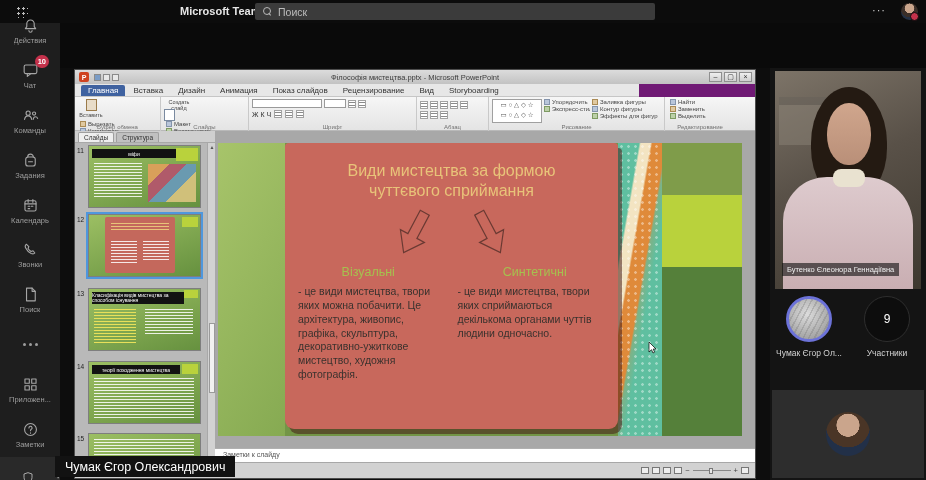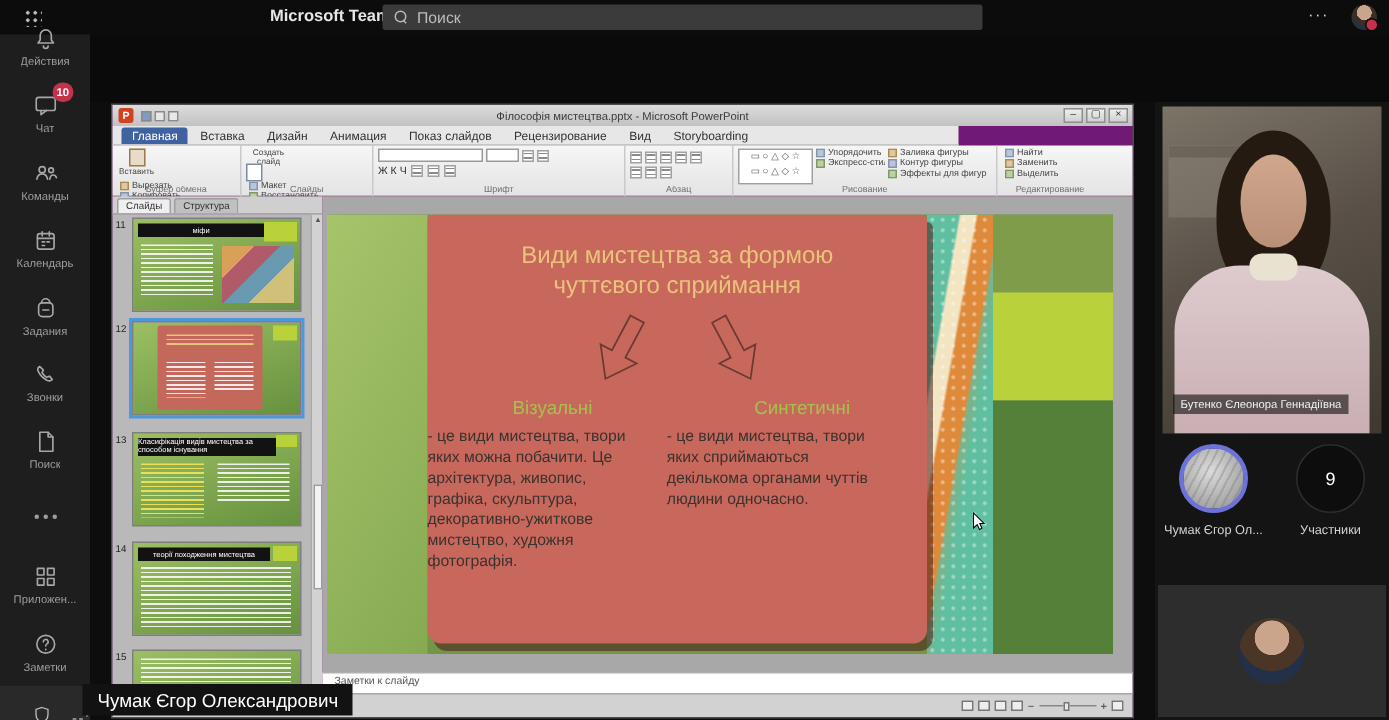--- a/index.html
+++ b/index.html
@@ -125,21 +125,21 @@
   .sright { position:absolute; left:444px; top:0; width:80px; height:293px; background:#7f9c4a; }
   .sright .lime { position:absolute; left:0; top:52px; width:80px; height:72px; background:#b9d23c; }
   .sright .dark { position:absolute; left:0; top:124px; width:80px; height:169px; background:#55803a; }
   .spanel { position:absolute; left:67px; top:0; width:333px; height:286px; background:#c8685c;
     border-radius:4px 4px 9px 9px; box-shadow:4px 5px 0 rgba(70,28,22,.55); }
   .stitle { margin-top:9px; text-align:center; font-size:16px; line-height:1.25; color:#e8c379; font-weight:500; }
   .arrows { position:absolute; left:0; top:62px; width:333px; height:58px; }
   .arrows svg { position:absolute; width:34px; height:52px; fill:none; stroke:#6b3a33; stroke-width:1.4; }
   .heads { position:absolute; top:122px; width:333px; display:flex; }
   .shead { flex:1; text-align:center; font-size:12.5px; color:#a6c04f; font-weight:500; }
-  .sbody { position:absolute; top:142px; left:0; width:305px; display:flex; gap:14px; }
+  .sbody { position:absolute; top:142px; left:13px; width:305px; display:flex; gap:14px; }
   .scol { flex:1; font-size:10.5px; line-height:1.32; color:#3a322e; }
   .notesbar { position:absolute; left:140px; top:378px; width:540px; height:14px; background:#fff; border-top:1px solid #b0b0b0; font-size:7px; color:#555; padding:2px 0 0 8px; }
   .statusbar { position:absolute; left:0; top:392px; width:680px; height:16px; background:#d2d2d2; border-top:1px solid #a8a8a8;
     display:flex; align-items:center; font-size:7.5px; color:#444; padding:0 6px; gap:8px; }
   .st-sep { width:1px; height:9px; background:#a8a8a8; }
   .st-right { margin-left:auto; display:flex; align-items:center; gap:3px; }
   .viewico { width:8px; height:7px; border:1px solid #777; background:#eee; }
   .zoomline { width:38px; height:1px; background:#888; position:relative; }
   .zoomline i { position:absolute; left:16px; top:-2.5px; width:4px; height:6px; background:#e8e8e8; border:1px solid #777; }
 
@@ -207,32 +207,32 @@
       <svg viewBox="0 0 24 24">
           <circle cx="9" cy="9" r="2.6"></circle>
           <path d="M4.5 17c.5-3 2.4-4.5 4.5-4.5s4 1.5 4.5 4.5"></path>
           <circle cx="16.5" cy="9.5" r="2"></circle>
           <path d="M15.4 17c.3-2.2 1.4-3.5 2.9-3.5 1.2 0 2.2.8 2.7 2.2"></path>
         </svg>
       <span class="srail-label">Команды</span>
     </div>
     <div class="srail-item">
       <svg viewBox="0 0 24 24">
-          <rect x="5" y="6" width="14" height="13" rx="2"></rect>
-          <path d="M5 10h14M9 4.5V8M15 4.5V8M9 13h2M13 13h2M9 16h2"></path>
-        </svg>
-      <span class="srail-label">Календарь</span>
-    </div>
-    <div class="srail-item">
-      <svg viewBox="0 0 24 24">
           <path d="M8.5 7.5a3.5 3.5 0 0 1 7 0"></path>
           <rect x="6" y="7.5" width="12" height="11.5" rx="3"></rect>
           <path d="M9.5 13.5h5"></path>
         </svg>
       <span class="srail-label">Задания</span>
+    </div>
+    <div class="srail-item">
+      <svg viewBox="0 0 24 24">
+          <rect x="5" y="6" width="14" height="13" rx="2"></rect>
+          <path d="M5 10h14M9 4.5V8M15 4.5V8M9 13h2M13 13h2M9 16h2"></path>
+        </svg>
+      <span class="srail-label">Календарь</span>
     </div>
     <div class="srail-item">
       <svg viewBox="0 0 24 24">
           <path d="M6.5 5.5c-1.2 1-1.6 2.6-.6 4.6 1.5 3 3.9 5.4 7 6.9 2 .9 3.6.6 4.6-.6l-2.3-2.8-2.5 1a13 13 0 0 1-3.8-3.8l1-2.5-2.9-2.8z"></path>
         </svg>
       <span class="srail-label">Звонки</span>
     </div>
     <div class="srail-item">
       <svg viewBox="0 0 24 24">
           <path d="M7 4h7l4 4v12H7z"></path>

